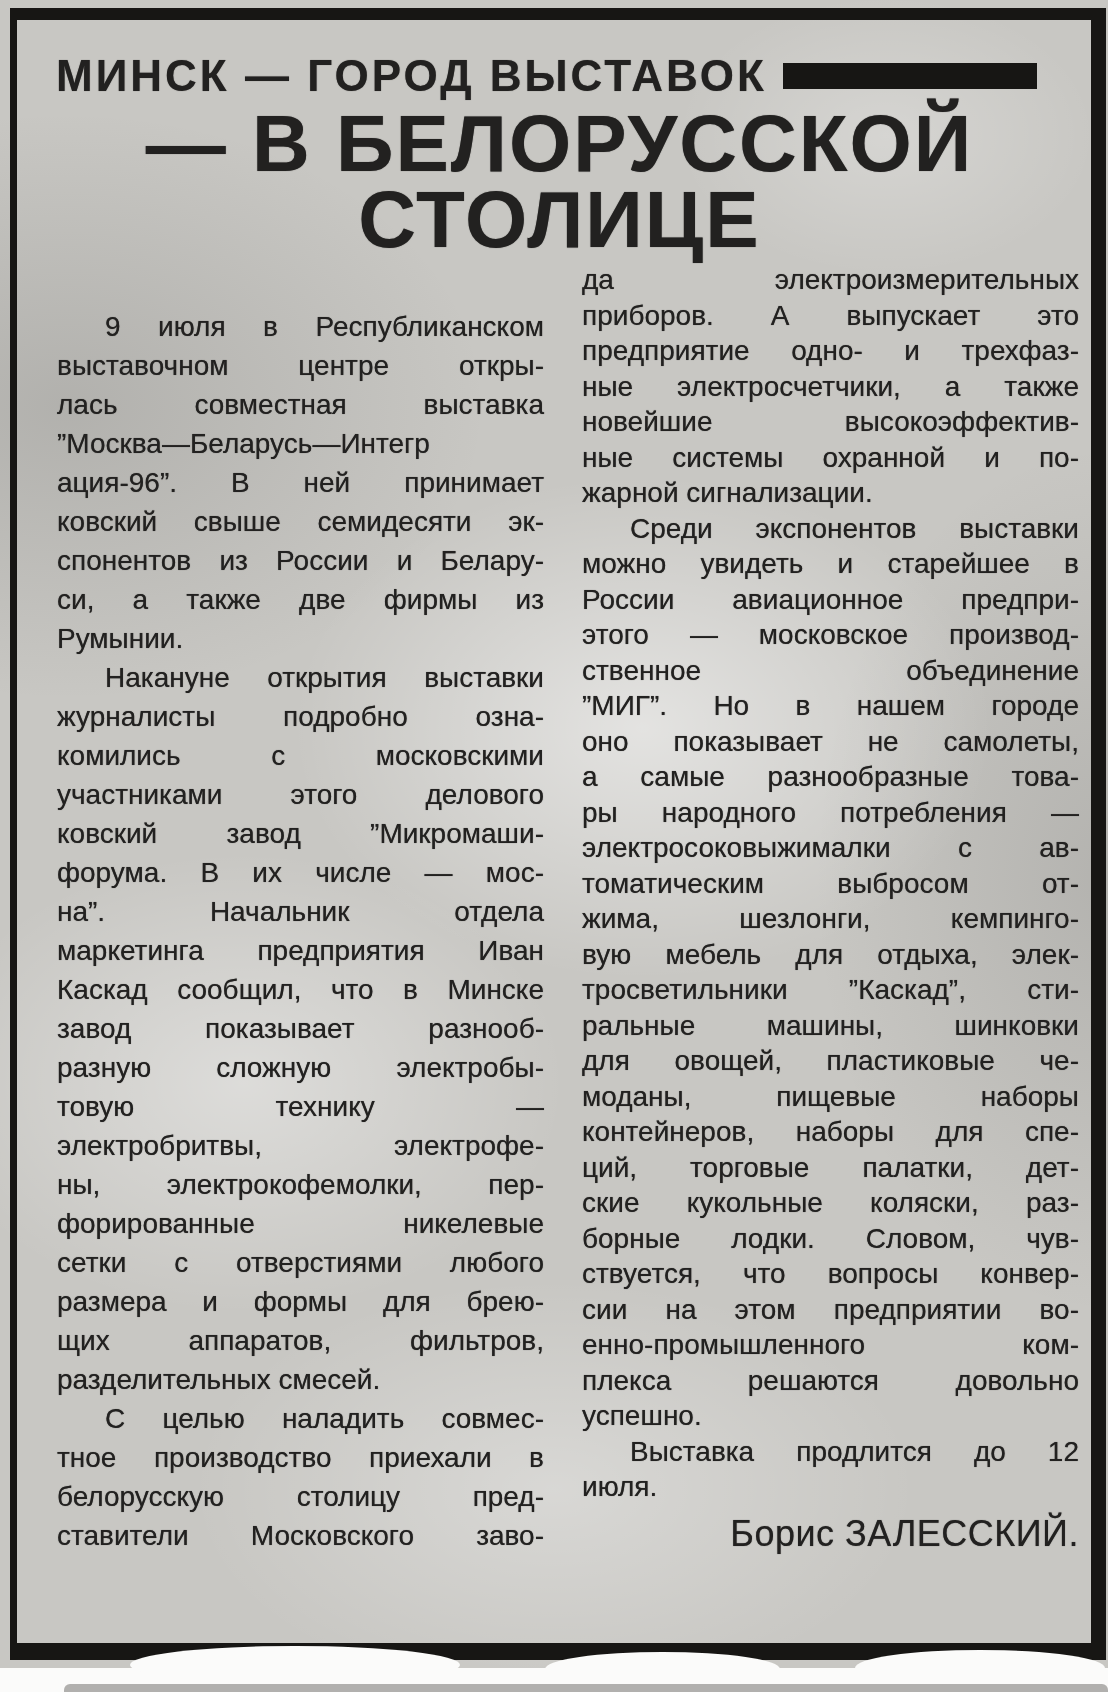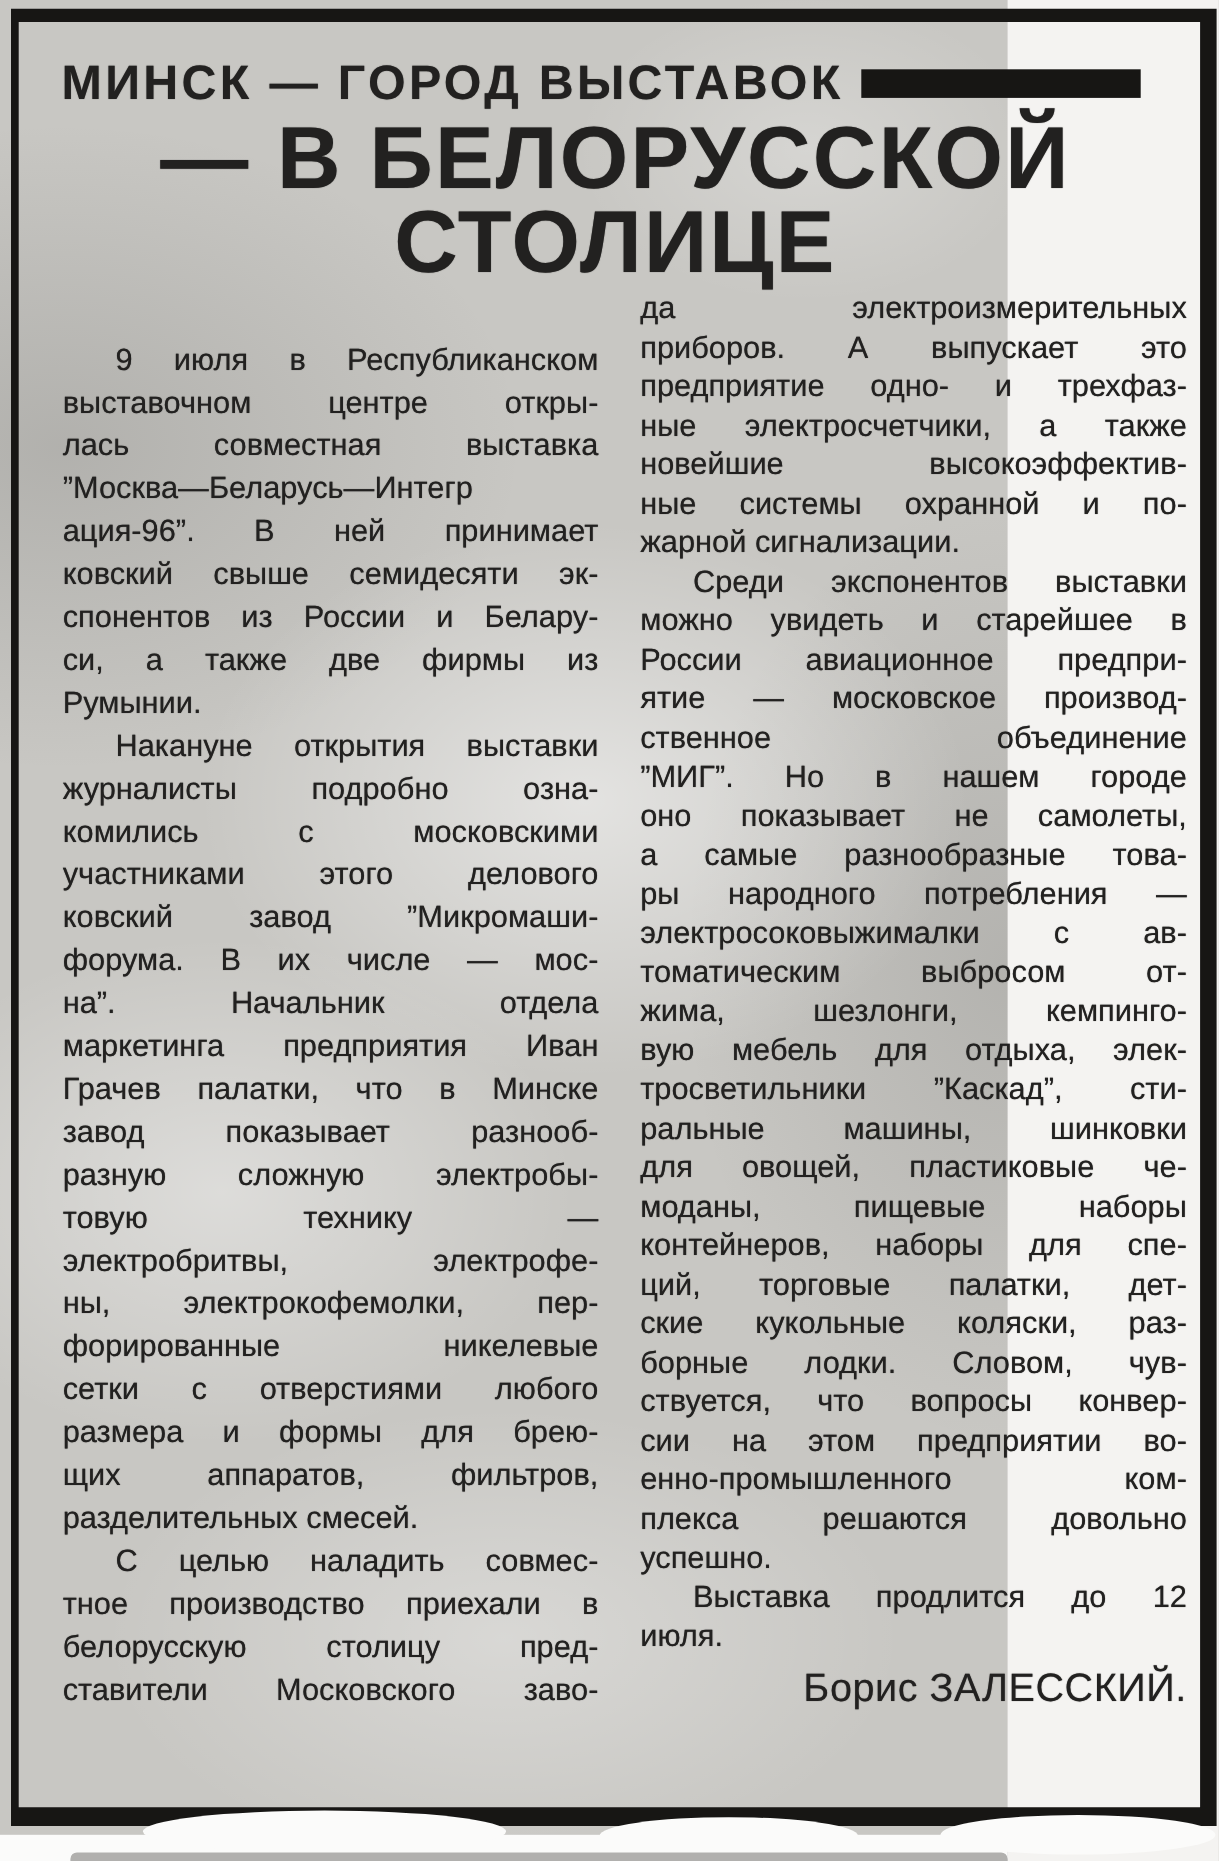--- a/index.html
+++ b/index.html
@@ -13,21 +13,21 @@
     width: 1108px;
     height: 1692px;
     position: relative;
     background: #f4f3f1;
     font-family: "Liberation Sans", "DejaVu Sans", sans-serif;
     overflow: hidden;
   }
   .paper {
     position: absolute;
     left: 0; top: 0;
-    width: 916px;
+    width: 1108px;
     height: 1692px;
     background-color: var(--paper);
     background-image:
       radial-gradient(500px 360px at 58% 43%, rgba(255,255,255,0.50), rgba(255,255,255,0) 70%),
       radial-gradient(460px 330px at 22% 64%, rgba(255,255,255,0.38), rgba(255,255,255,0) 70%),
       radial-gradient(520px 300px at 50% 88%, rgba(255,255,255,0.30), rgba(255,255,255,0) 70%),
       radial-gradient(600px 420px at 6% 24%, rgba(60,60,58,0.16), rgba(60,60,58,0) 70%),
       radial-gradient(420px 620px at 100% 52%, rgba(55,55,53,0.14), rgba(55,55,53,0) 70%),
       radial-gradient(300px 200px at 80% 8%, rgba(255,255,255,0.25), rgba(255,255,255,0) 70%);
   }
@@ -159,21 +159,21 @@
             </div>
             <div class="para">
               <div class="line indent">Накануне открытия выставки</div>
               <div class="line">журналисты подробно озна-</div>
               <div class="line">комились с московскими</div>
               <div class="line">участниками этого делового</div>
               <div class="line">ковский завод ”Микромаши-</div>
               <div class="line">форума. В их числе — мос-</div>
               <div class="line">на”. Начальник отдела</div>
               <div class="line">маркетинга предприятия Иван</div>
-              <div class="line">Грачев палатки, что в Минске</div>
+              <div class="line">Каскад сообщил, что в Минске</div>
               <div class="line">завод показывает разнооб-</div>
               <div class="line">разную сложную электробы-</div>
               <div class="line">товую технику —</div>
               <div class="line">электробритвы, электрофе-</div>
               <div class="line">ны, электрокофемолки, пер-</div>
               <div class="line">форированные никелевые</div>
               <div class="line">сетки с отверстиями любого</div>
               <div class="line">размера и формы для брею-</div>
               <div class="line">щих аппаратов, фильтров,</div>
               <div class="line last">разделительных смесей.</div>
@@ -193,21 +193,21 @@
                 <div class="line">предприятие одно- и трехфаз-</div>
                 <div class="line">ные электросчетчики, а также</div>
                 <div class="line">новейшие высокоэффектив-</div>
                 <div class="line">ные системы охранной и по-</div>
                 <div class="line last">жарной сигнализации.</div>
               </div>
               <div class="para">
                 <div class="line indent">Среди экспонентов выставки</div>
                 <div class="line">можно увидеть и старейшее в</div>
                 <div class="line">России авиационное предпри-</div>
-                <div class="line">ятие — московское производ-</div>
+                <div class="line">этого — московское производ-</div>
                 <div class="line">ственное объединение</div>
                 <div class="line">”МИГ”. Но в нашем городе</div>
                 <div class="line">оно показывает не самолеты,</div>
                 <div class="line">а самые разнообразные това-</div>
                 <div class="line">ры народного потребления —</div>
                 <div class="line">электросоковыжималки с ав-</div>
                 <div class="line">томатическим выбросом от-</div>
                 <div class="line">жима, шезлонги, кемпинго-</div>
                 <div class="line">вую мебель для отдыха, элек-</div>
                 <div class="line">тросветильники ”Каскад”, сти-</div>

